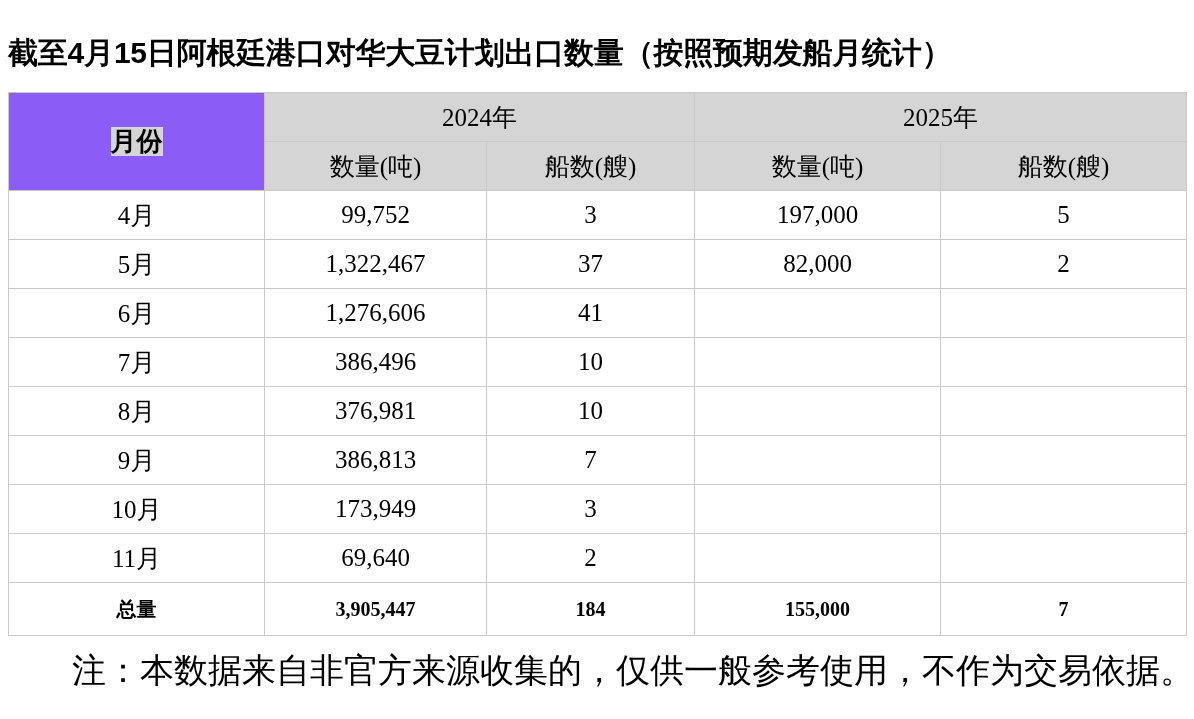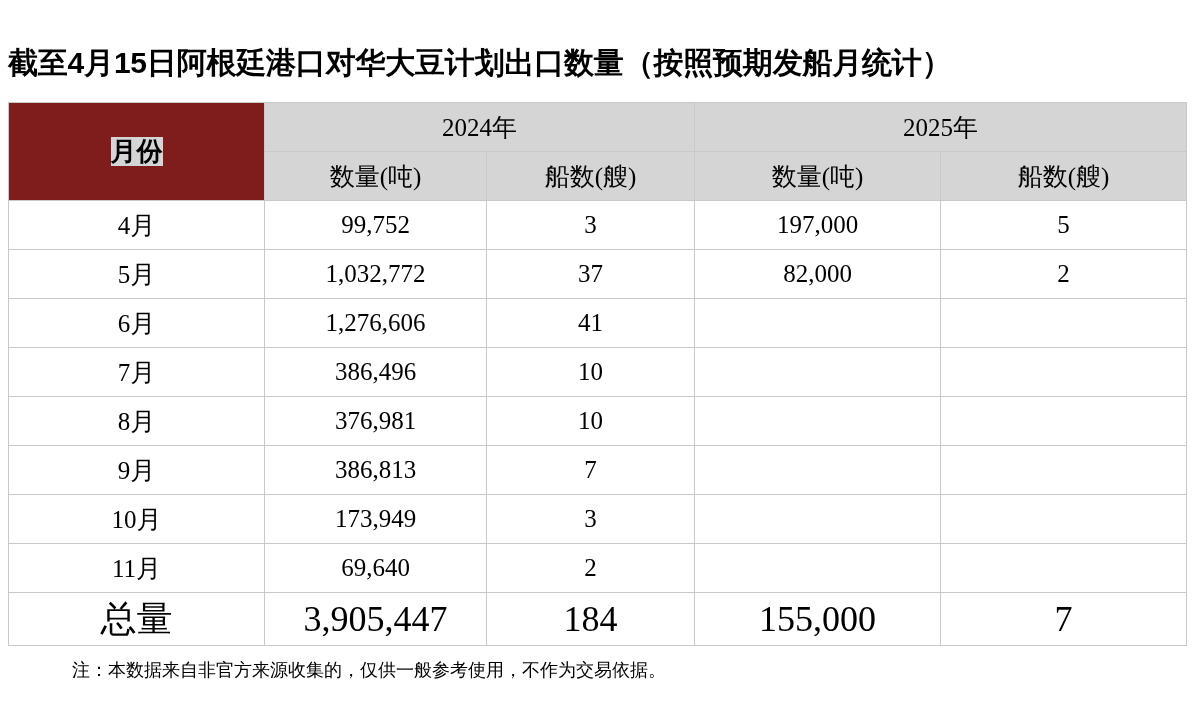--- a/index.html
+++ b/index.html
@@ -18,21 +18,21 @@
     position: relative;
     width: 1194px;
     height: 719px;
     box-sizing: border-box;
   }
   .title {
     font-family: "Liberation Sans", "DejaVu Sans", sans-serif;
     font-weight: bold;
     font-size: 30px;
     line-height: 34px;
-    padding: 46px 0 0 8px;
+    padding: 36px 0 0 8px;
     letter-spacing: -0.2px;
     white-space: nowrap;
   }
   table.data {
     border-collapse: collapse;
     table-layout: fixed;
     width: 1178px;
     margin: 22px 0 0 8px;
   }
   table.data td, table.data th {
@@ -51,40 +51,40 @@
   .hdr-year {
     font-weight: normal;
     font-size: 26px;
     height: 46px;
   }
   .hdr-col, .hdr-month {
     font-size: 26px;
     height: 52px;
   }
   .hdr-blank {
-    background: #7f1d1d;
+    background: #8b5cf6;
     border: 1px solid #c9c9c9;
     margin-top: 12px;
   }
   .col-month { width: 256px; }
   .col-a { width: 222px; }
   .col-b { width: 208px; }
   .col-c { width: 246px; }
   .col-d { width: 246px; }
   tbody td {
     font-size: 26px;
     height: 48px;
   }
   tr.total td {
-    font-weight: normal;
-    font-size: 36px;
+    font-weight: bold;
+    font-size: 20px;
     height: 52px;
   }
   .note {
-    font-size: 18px;
+    font-size: 34px;
     margin: 12px 17px 0 72px;
     letter-spacing: 0px;
     white-space: nowrap;
   }
 </style>
 </head>
 <body>
 
 <div class="page">
 
@@ -116,21 +116,21 @@
     <tbody>
       <tr>
         <td>4月</td>
         <td>99,752</td>
         <td>3</td>
         <td>197,000</td>
         <td>5</td>
       </tr>
       <tr>
         <td>5月</td>
-        <td>1,032,772</td>
+        <td>1,322,467</td>
         <td>37</td>
         <td>82,000</td>
         <td>2</td>
       </tr>
       <tr>
         <td>6月</td>
         <td>1,276,606</td>
         <td>41</td>
         <td></td>
         <td></td>

